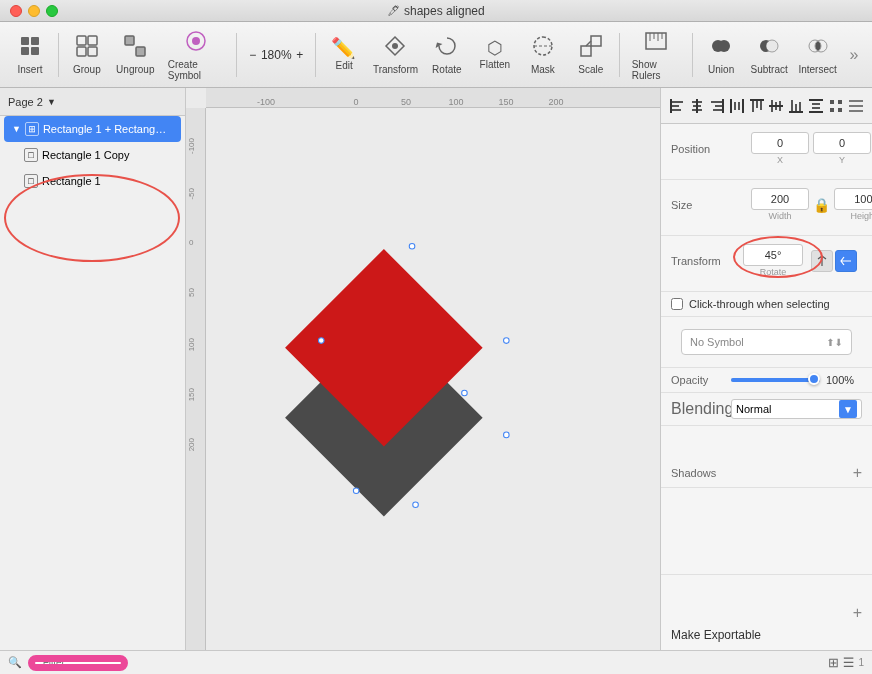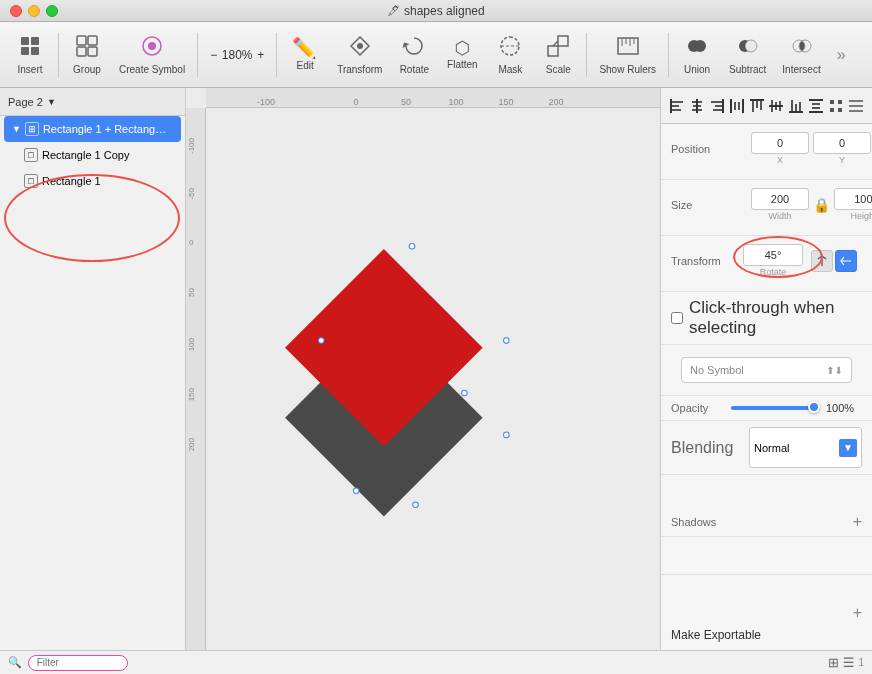--- a/index.html
+++ b/index.html
@@ -164,21 +164,21 @@
     .flip-btns { display: flex; gap: 2px; }
     .flip-btn { 
       width: 22px; height: 22px; background: #e0e0e0; border: 1px solid #c8c8c8;
       border-radius: 3px; display: flex; align-items: center; justify-content: center;
       font-size: 12px; cursor: pointer; color: #555;
     }
 
     
     .checkbox-row { display: flex; align-items: center; gap: 6px; padding: 6px 10px; border-bottom: 1px solid #e0e0e0; }
     .checkbox-row input { width: 12px; height: 12px; }
-    .checkbox-row label { font-size: 17px; color: #333; }
+    .checkbox-row label { font-size: 11px; color: #333; }
 
     
     .symbol-select {
       display: flex; align-items: center;
       margin: 6px 10px;
       border: 1px solid #c8c8c8; border-radius: 4px;
       background: white; height: 26px; padding: 0 8px;
       cursor: pointer; justify-content: space-between;
       font-size: 11px; color: #888;
     }
@@ -194,25 +194,24 @@
       width: 12px; height: 12px; border-radius: 50%; background: #4285f4;
       border: 2px solid white; box-shadow: 0 1px 3px rgba(0,0,0,0.3);
     }
     .opacity-fill { height: 100%; background: #4285f4; border-radius: 2px; }
     .opacity-value { font-size: 11px; color: #333; width: 36px; text-align: left; }
 
     
     .blend-row { display: flex; align-items: center; padding: 6px 10px; gap: 6px; border-bottom: 1px solid #e0e0e0; }
     .blend-label { font-size: 16px; color: #666; width: 54px; text-align: right; }
     .blend-select {
-      flex: 1; height: 41px; border: 1px solid #c8c8c8; border-radius: 3px;
+      flex: 1; height: 20px; border: 1px solid #c8c8c8; border-radius: 3px;
       background: white; font-size: 11px; padding: 4px 4px;
       display: flex; align-items: center; justify-content: space-between;
       cursor: pointer;
-      margin-left: 18px;
     }
     .blend-select-arrow { 
       background: #4285f4; color: white; border-radius: 2px;
       width: 18px; height: 18px; display: flex; align-items: center; justify-content: center;
       font-size: 10px;
     }
 
     
     .shadows-header {
       display: flex; align-items: center; justify-content: space-between;
@@ -233,21 +232,21 @@
     .bottom-bar {
       height: 24px;
       background: #f0f0f0;
       border-top: 1px solid #c8c8c8;
       display: flex;
       align-items: center;
       padding: 0 8px;
       gap: 6px;
     }
     .filter-input {
-      height: 16px; border: 1px solid #ec4899; border-radius: 8px;
+      height: 16px; border: 7px solid #ec4899; border-radius: 8px;
       background: white; font-size: 10px; padding: 0 8px; width: 100px;
       color: #888;
     }
     .bottom-icons { margin-left: auto; display: flex; gap: 4px; align-items: center; }
     .bottom-icon { font-size: 13px; color: #666; cursor: pointer; }
   </style>
 </head>
 <body>
 
 <div class="titlebar">
@@ -282,20 +281,29 @@
       <svg width="24" height="24" viewBox="0 0 24 24">
           <rect x="2" y="2" width="9" height="9" fill="none" stroke="#666" stroke-width="1.5" rx="1"></rect>
           <rect x="13" y="2" width="9" height="9" fill="none" stroke="#666" stroke-width="1.5" rx="1"></rect>
           <rect x="2" y="13" width="9" height="9" fill="none" stroke="#666" stroke-width="1.5" rx="1"></rect>
           <rect x="13" y="13" width="9" height="9" fill="none" stroke="#666" stroke-width="1.5" rx="1"></rect>
         </svg>
     </div>
     <span class="toolbar-btn-label">Group</span>
   </div>
 
+  <div class="toolbar-btn">
+    <div class="icon">
+      <svg width="24" height="24" viewBox="0 0 24 24">
+          <rect x="2" y="2" width="9" height="9" fill="#aaa" stroke="#666" stroke-width="1.5" rx="1"></rect>
+          <rect x="13" y="13" width="9" height="9" fill="#aaa" stroke="#666" stroke-width="1.5" rx="1"></rect>
+        </svg>
+    </div>
+    <span class="toolbar-btn-label">Ungroup</span>
+  </div>
 
   <div class="toolbar-btn">
     <div class="icon">
       <svg width="24" height="24" viewBox="0 0 24 24">
           <circle cx="12" cy="12" r="9" fill="none" stroke="#c060c0" stroke-width="1.5"></circle>
           <circle cx="12" cy="12" r="4" fill="#c060c0"></circle>
         </svg>
     </div>
     <span class="toolbar-btn-label">Create Symbol</span>
   </div>

